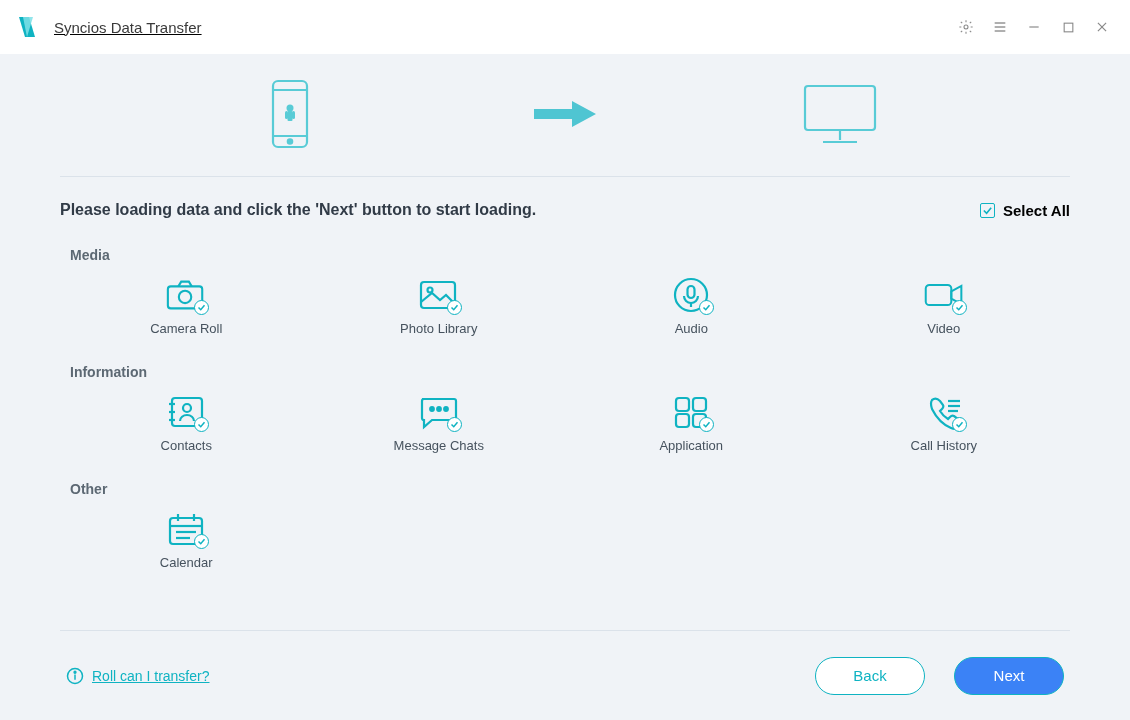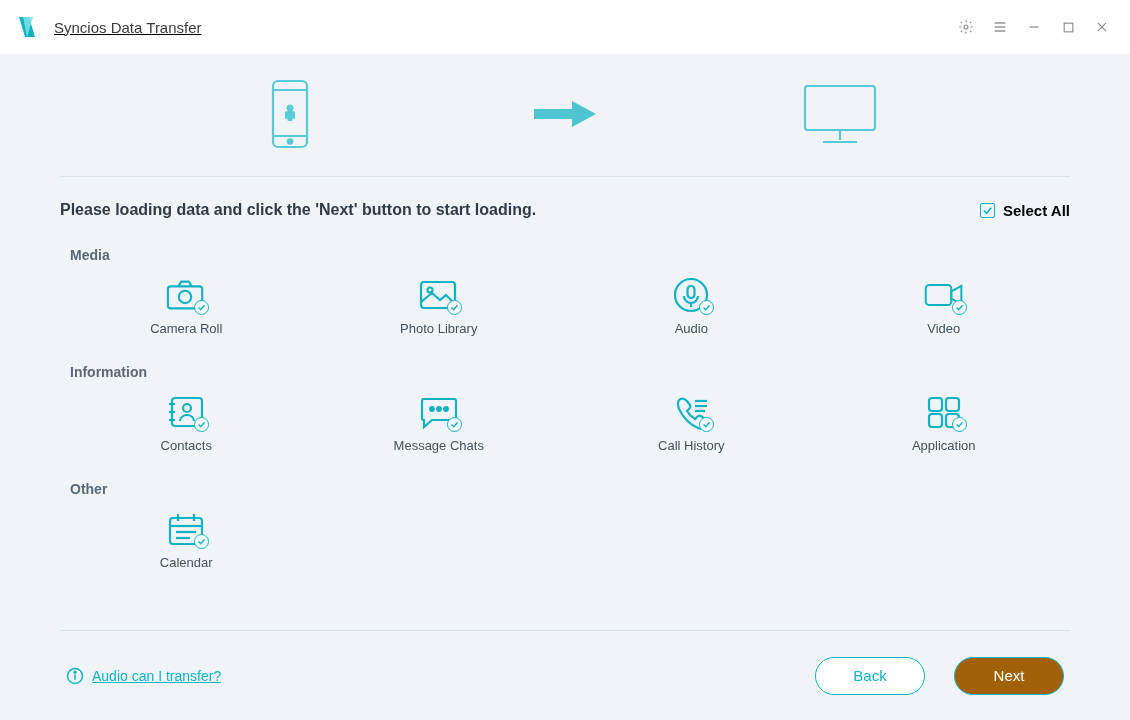--- a/index.html
+++ b/index.html
@@ -26,21 +26,21 @@
 .item { display: flex; flex-direction: column; align-items: center; gap: 8px; cursor: pointer; padding: 4px 0 2px 0; position: relative; }
 .item-icon { width: 42px; height: 36px; display: flex; align-items: center; justify-content: center; position: relative; }
 .item-label { font-size: 13px; color: #46525e; }
 .badge-check { position: absolute; right: -2px; bottom: -2px; width: 15px; height: 15px; border-radius: 50%; border: 1.5px solid #0fb3c2; background: #fff; display: flex; align-items: center; justify-content: center; }
 .footer { height: 90px; border-top: 1px solid #dbe2ea; display: flex; align-items: center; justify-content: space-between; padding: 0 6px; margin-top: auto; }
 .help { display: flex; align-items: center; gap: 8px; color: #0fb3c2; font-size: 14px; cursor: pointer; }
 .help a { color: #0fb3c2; text-decoration: underline; }
 .footer-btns { display: flex; gap: 29px; }
 .btn { width: 110px; height: 38px; border-radius: 20px; font-size: 15px; font-weight: 500; display: flex; align-items: center; justify-content: center; cursor: pointer; }
 .btn-back { background: #fff; border: 1.5px solid #0fb3c2; color: #0fb3c2; }
-.btn-next { background: #a16207; border: 1.5px solid #0fb3c2; color: #fff; }
+.btn-next { background: #3b82f6; border: 1.5px solid #0fb3c2; color: #fff; }
 svg { display: block; }
 </style>
 </head>
 <body>
 
 <div class="window">
 
   <div class="titlebar">
     <div class="titlebar-left">
       <span class="logo">
@@ -236,49 +236,49 @@
                     <polyline points="4,12 10,18 20,6"></polyline>
                   </svg>
                 </span>
             </span>
             <span class="item-label">Message Chats</span>
           </div>
 
           <div class="item">
             <span class="item-icon">
               <svg width="40" height="36" viewBox="0 0 40 36" fill="none" stroke="#0fb3c2" stroke-width="2.2">
+                <rect x="5" y="4" width="13" height="13" rx="3"></rect>
+                <rect x="22" y="4" width="13" height="13" rx="3"></rect>
+                <rect x="5" y="20" width="13" height="13" rx="3"></rect>
+                <rect x="22" y="20" width="13" height="13" rx="3"></rect>
+              </svg>
+              <span class="badge-check">
+                  <svg width="9" height="9" viewBox="0 0 24 24" fill="none" stroke="#0fb3c2" stroke-width="4">
+                    <polyline points="4,12 10,18 20,6"></polyline>
+                  </svg>
+                </span>
+            </span>
+            <span class="item-label">Application</span>
+          </div>
+
+          <div class="item">
+            <span class="item-icon">
+              <svg width="40" height="36" viewBox="0 0 40 36" fill="none" stroke="#0fb3c2" stroke-width="2.2">
                 <path d="M8 6 q4 -3 8 1 l3 4 q1 2 -1 4 l-2 2 q3 5 8 8 l2 -2 q2 -2 4 -1 l4 3 q4 4 1 8 q-3 3 -8 1 q-12 -5 -19 -19 q-2 -6 0 -9 z"></path>
                 <line x1="24" y1="7" x2="36" y2="7"></line>
                   <line x1="24" y1="12" x2="36" y2="12"></line>
                   <line x1="24" y1="17" x2="34" y2="17"></line>
               </svg>
               <span class="badge-check">
                   <svg width="9" height="9" viewBox="0 0 24 24" fill="none" stroke="#0fb3c2" stroke-width="4">
                     <polyline points="4,12 10,18 20,6"></polyline>
                   </svg>
                 </span>
             </span>
             <span class="item-label">Call History</span>
-          </div>
-
-          <div class="item">
-            <span class="item-icon">
-              <svg width="40" height="36" viewBox="0 0 40 36" fill="none" stroke="#0fb3c2" stroke-width="2.2">
-                <rect x="5" y="4" width="13" height="13" rx="3"></rect>
-                <rect x="22" y="4" width="13" height="13" rx="3"></rect>
-                <rect x="5" y="20" width="13" height="13" rx="3"></rect>
-                <rect x="22" y="20" width="13" height="13" rx="3"></rect>
-              </svg>
-              <span class="badge-check">
-                  <svg width="9" height="9" viewBox="0 0 24 24" fill="none" stroke="#0fb3c2" stroke-width="4">
-                    <polyline points="4,12 10,18 20,6"></polyline>
-                  </svg>
-                </span>
-            </span>
-            <span class="item-label">Application</span>
           </div>
 
         </div>
       </div>
 
       <div>
         <div class="sect-title">Other</div>
         <div class="grid">
 
           <div class="item">
@@ -307,21 +307,21 @@
 
     <div class="footer">
       <div class="help">
         <span>
           <svg width="18" height="18" viewBox="0 0 24 24" fill="none" stroke="#0fb3c2" stroke-width="2">
               <circle cx="12" cy="12" r="10"></circle>
               <line x1="12" y1="10" x2="12" y2="17"></line>
               <circle cx="12" cy="7" r="1.2" fill="#0fb3c2"></circle>
             </svg>
         </span>
-        <a>Audio can I transfer?</a>
+        <a>Roll can I transfer?</a>
       </div>
       <div class="footer-btns">
         <div class="btn btn-back">Back</div>
         <div class="btn btn-next">Next</div>
       </div>
     </div>
 
   </div>
 </div>
 

